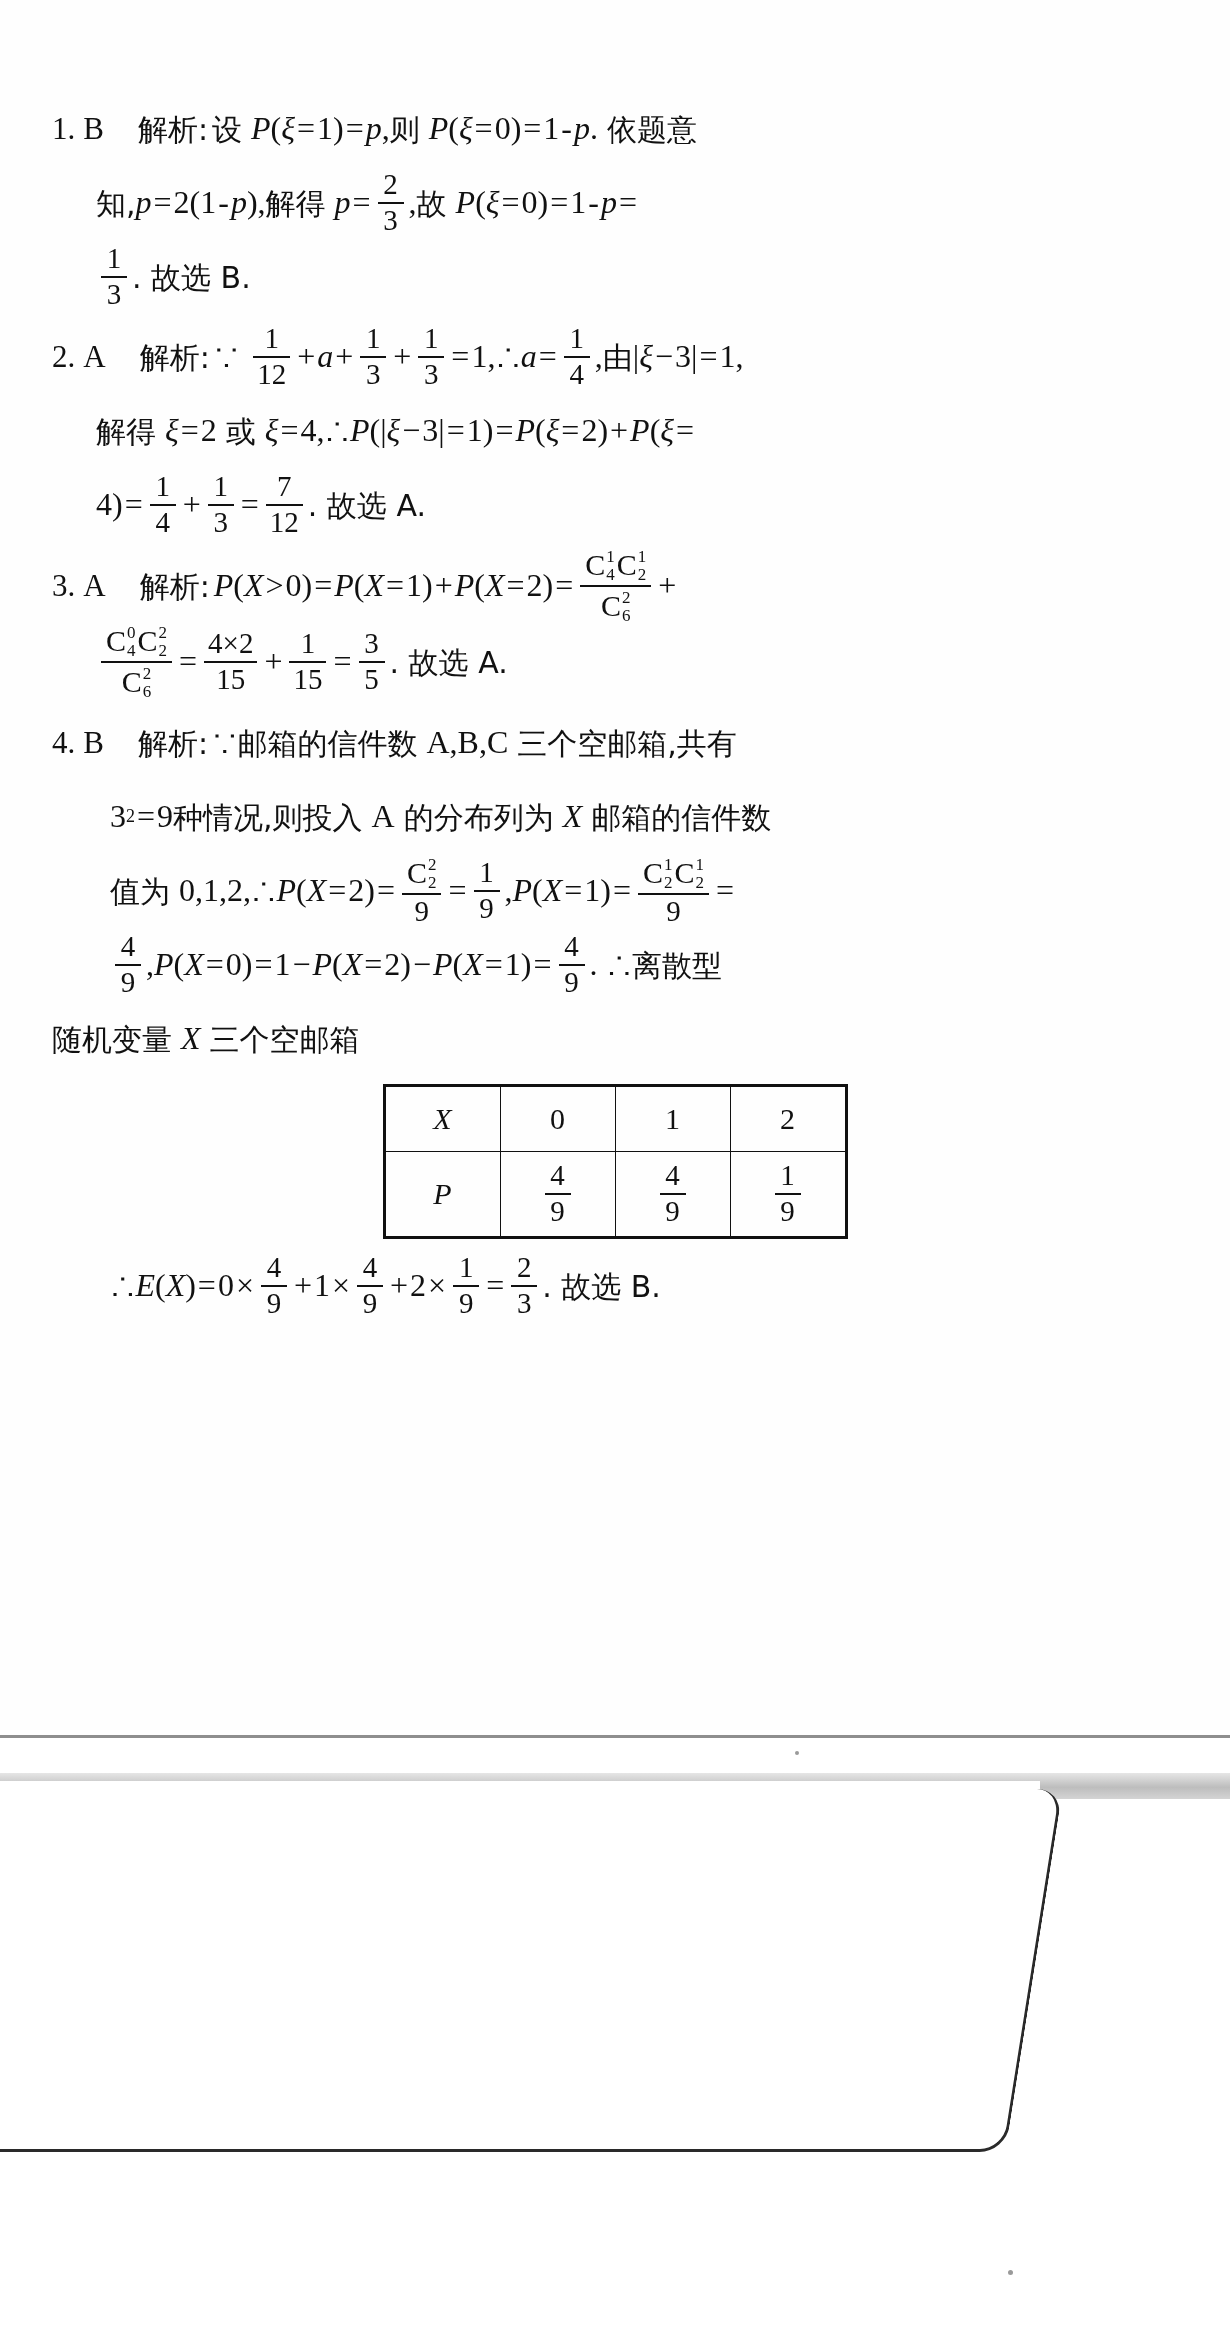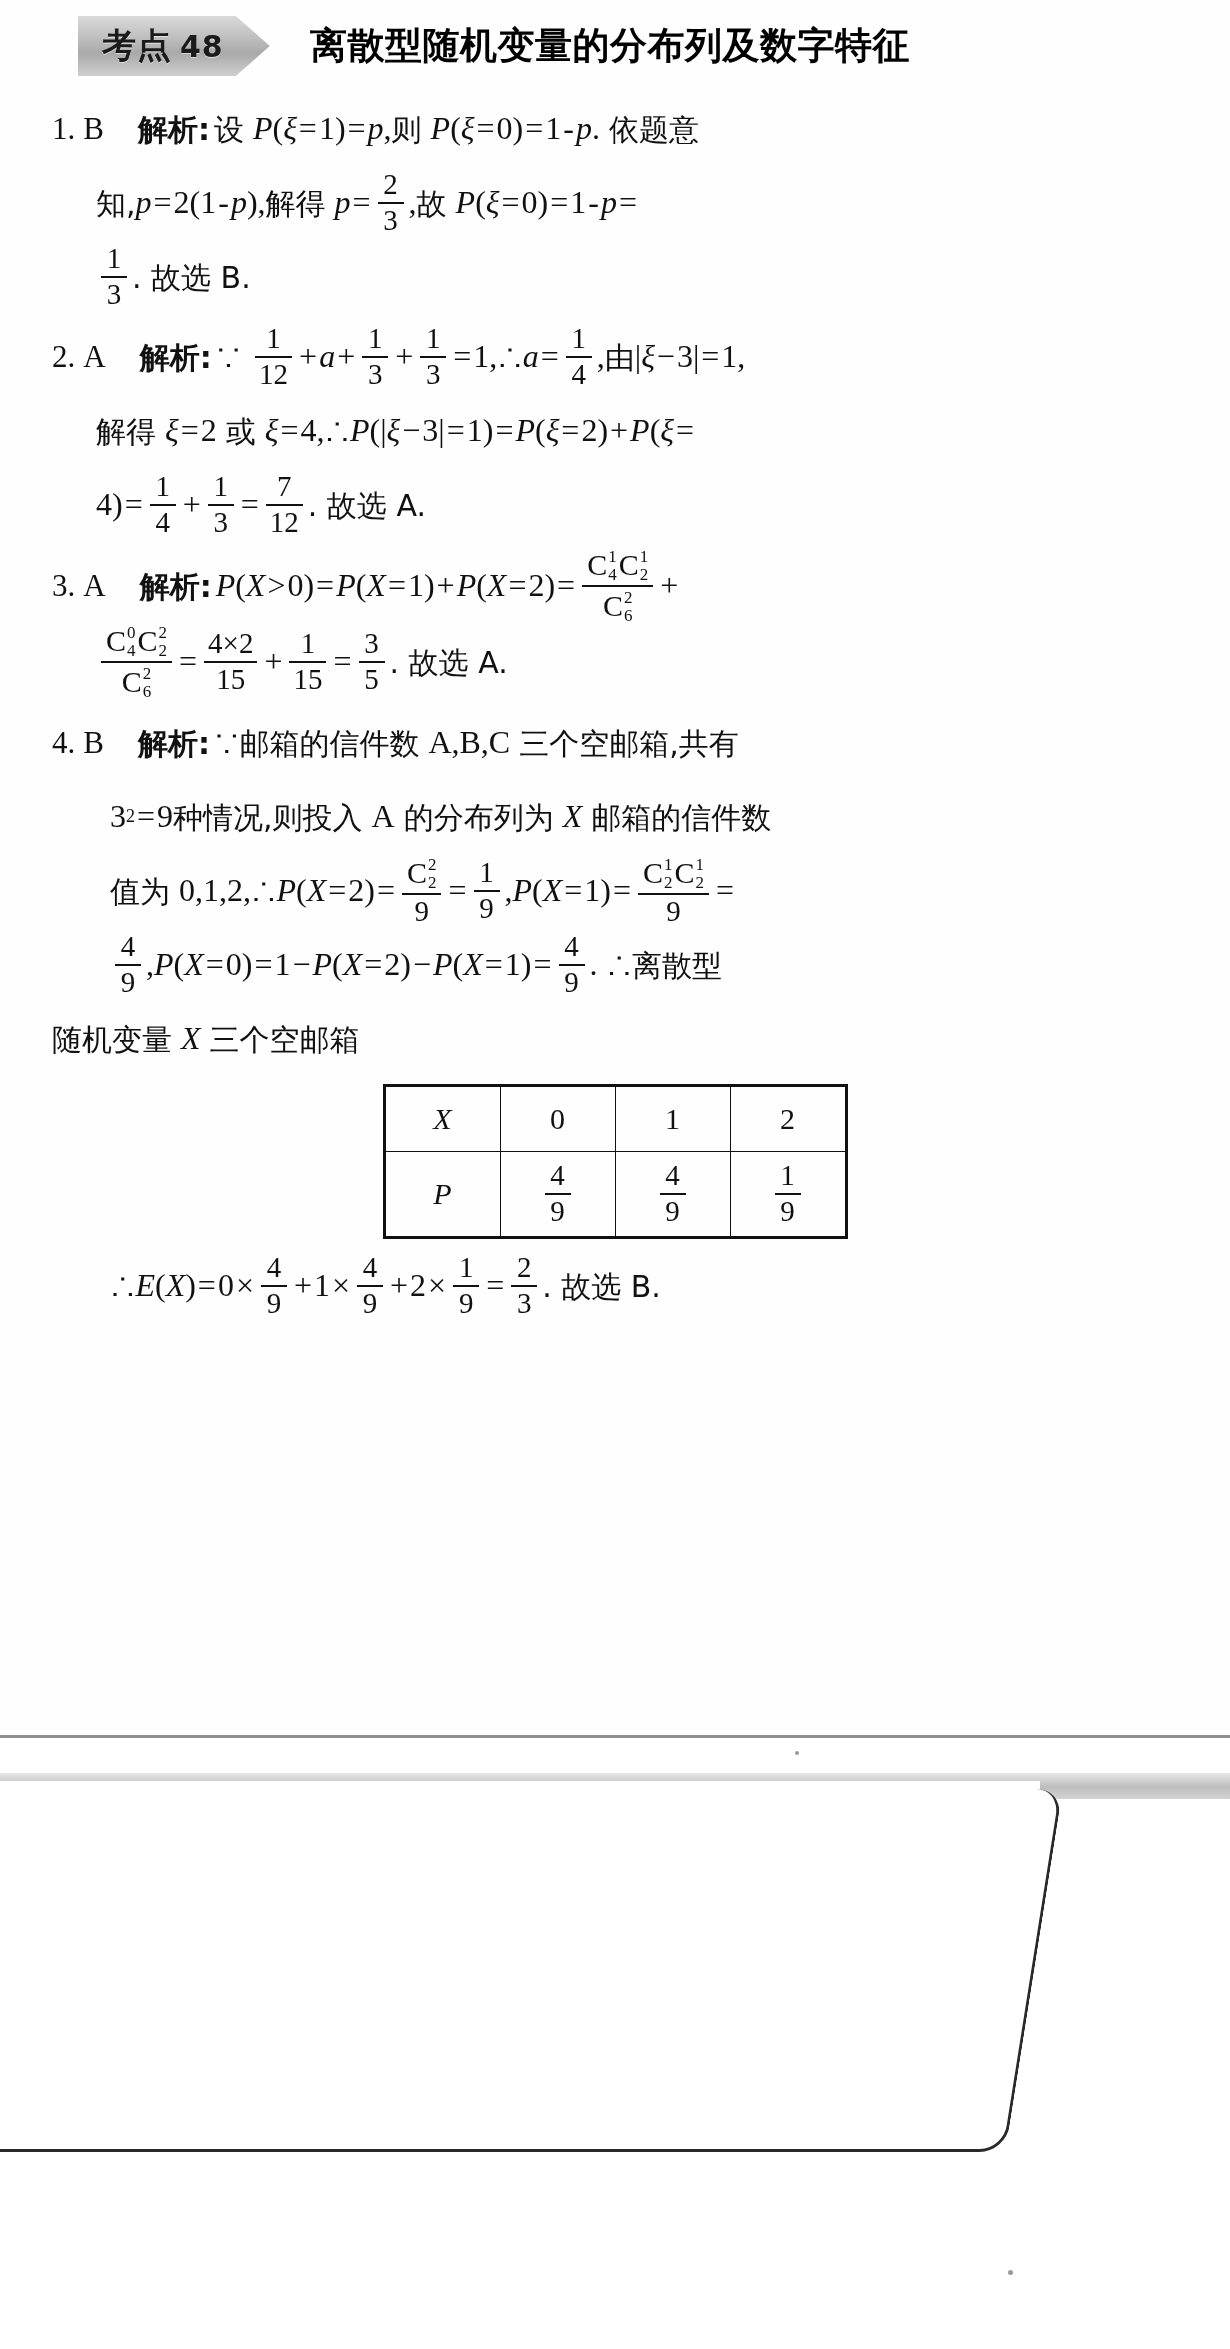--- a/index.html
+++ b/index.html
@@ -71,21 +71,21 @@
   }
   .ln.ind{ padding-left:96px; }
   .ln.ind2{ padding-left:110px; }
   .tag{
     font-family:"Liberation Serif",serif;
     font-size:31px;
     margin-right:8px;
   }
   .jx{
     font-family:"DejaVu Sans","Liberation Sans",sans-serif;
-    font-weight:bold;
+    font-weight:normal;
     font-size:30px;
     margin:0 4px 0 26px;
   }
   .cn{
     font-family:"DejaVu Sans","Liberation Sans",sans-serif;
     font-size:30px;
     font-weight:normal;
   }
   .mi{ font-style:italic; font-family:"Liberation Serif",serif; font-size:32px; }
   .mn{ font-family:"Liberation Serif",serif; font-size:32px; }
@@ -187,27 +187,20 @@
     width:1050px; height:14px;
     background:#fff;
   }
   .speck{ position:absolute; background:#9a9a9a; border-radius:50%; }
 </style>
 </head>
 <body>
 
 <div class="page">
 
-  <div class="hdr">
-    <div class="hdr-badge">
-      <span>考点</span>
-        <span class="num">48</span>
-    </div>
-    <div class="hdr-title">离散型随机变量的分布列及数字特征</div>
-  </div>
 
   <div class="content">
 
     <div class="prob">
       <div class="ln">
         <span class="tag">1.</span>
         <span class="tag">B</span>
         <span class="jx">解析:</span>
         <span class="cn">设</span>
           <span class="sp"></span>

